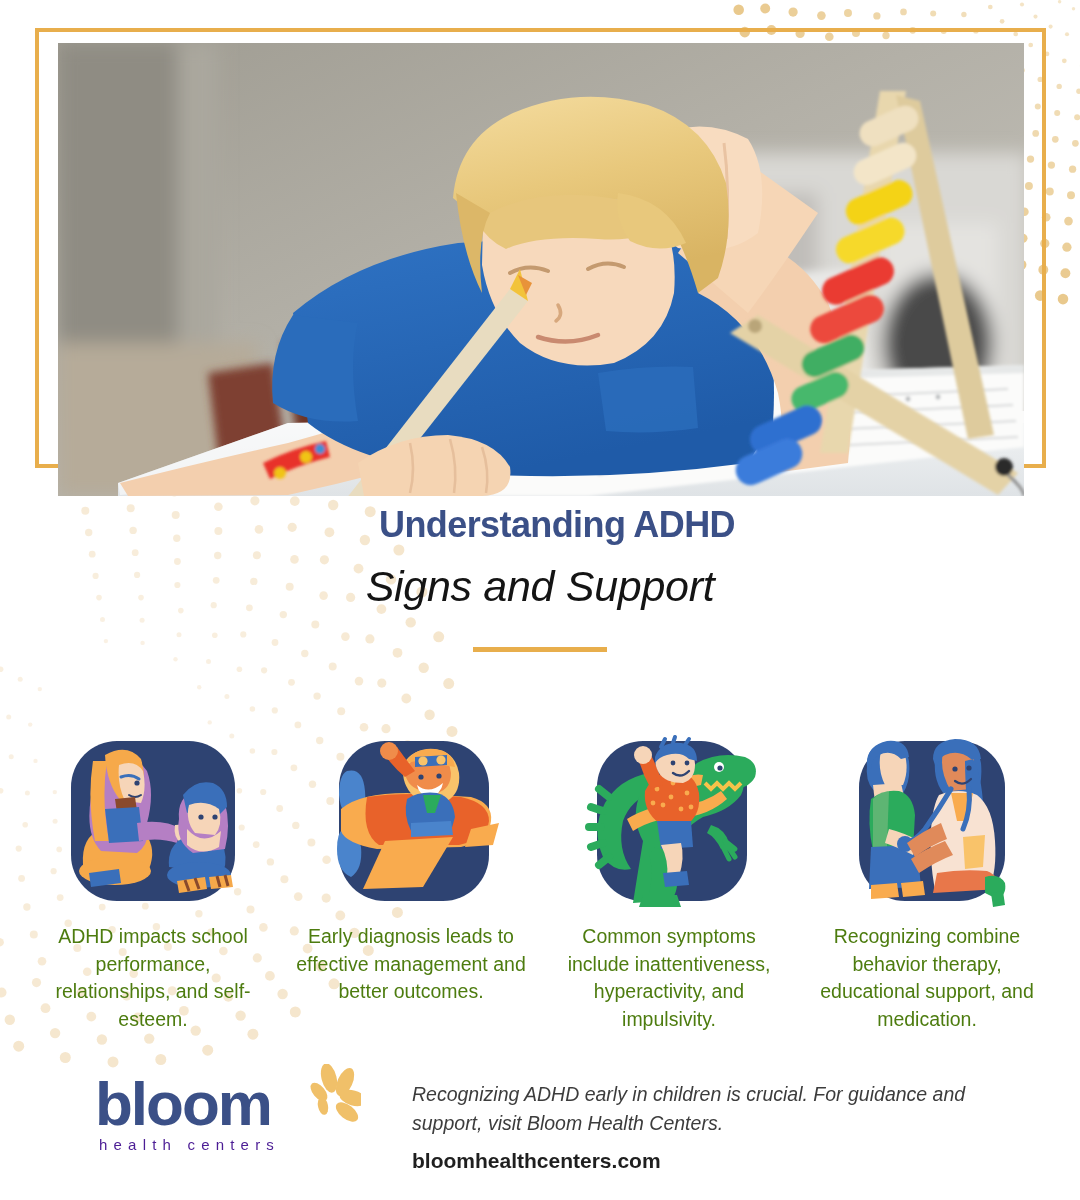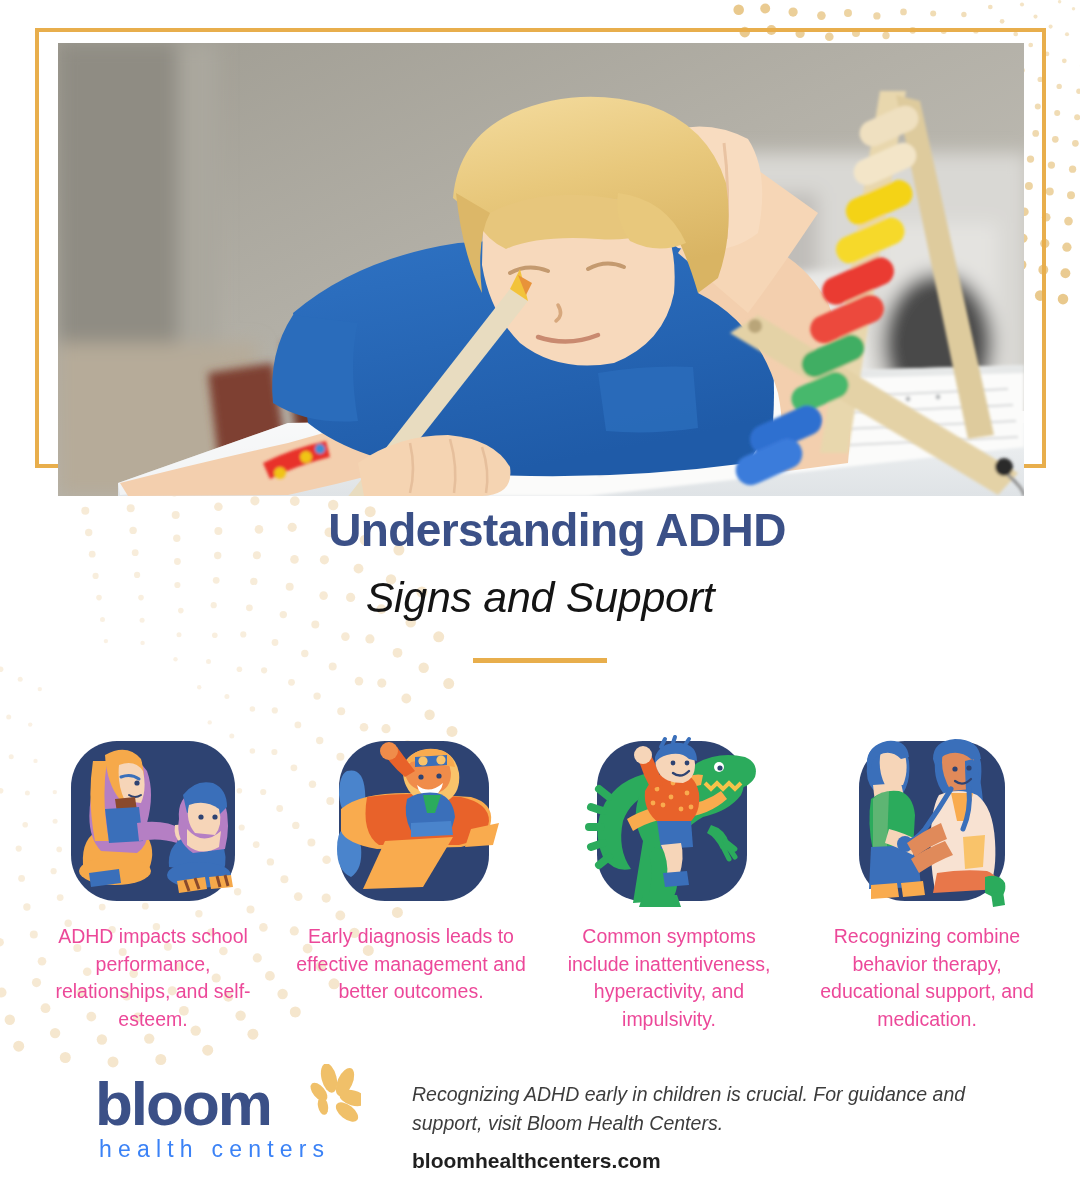--- a/index.html
+++ b/index.html
@@ -42,21 +42,21 @@
   .hero-photo svg { display: block; width: 100%; height: 100%; }
 
   
   .title-block {
     position: absolute;
     top: 506px; left: 0; right: 0;
     text-align: center;
     z-index: 4;
   }
   .title-main {
-    font-size: 46px;
+    font-size: 36px;
     font-weight: bold;
     color: #3b5087;
     line-height: 1.06;
     letter-spacing: -0.6px;
     padding-left: 34px;
   }
   .title-sub {
     font-size: 43px;
     font-weight: normal;
     color: #141414;
@@ -80,36 +80,36 @@
   }
   .card { width: 258px; display: flex; flex-direction: column; align-items: center; }
   .card-art { width: 200px; height: 172px; }
   .card-art svg { display: block; width: 100%; height: 100%; overflow: visible; }
   .card-caption {
     margin-top: 14px;
     width: 230px;
     text-align: center;
     font-size: 19.5px;
     line-height: 1.42;
-    color: #ec4899;
+    color: #4d7c0f;
   }
 
   
   .footer { position: absolute; top: 1062px; left: 0; width: 1080px; height: 138px; z-index: 4; }
 
   .logo { position: absolute; left: 95px; top: 8px; width: 320px; }
   .logo-row { position: relative; height: 68px; }
   .logo-word {
     font-size: 62px; font-weight: bold; color: #3b5087;
     letter-spacing: -2px; line-height: 68px; text-align: right;
   }
   .logo-flower { position: absolute; left: 194px; top: -6px; width: 72px; height: 62px; }
   .logo-flower svg { display: block; width: 100%; height: 100%; }
   .logo-tag {
-    font-size: 23px; color: #3b82f6; letter-spacing: 6.2px;
+    font-size: 15px; color: #4c1d95; letter-spacing: 6.2px;
     margin-top: -2px; padding-left: 4px;
   }
 
   .footer-text { position: absolute; left: 412px; top: 18px; width: 610px; }
   .footer-body { font-size: 19.5px; line-height: 1.5; color: #3c3c3c; font-style: italic; }
   .footer-url { font-size: 21px; font-weight: bold; color: #1f1f1f; margin-top: 10px; }
 </style>
 </head>
 <body>
 

